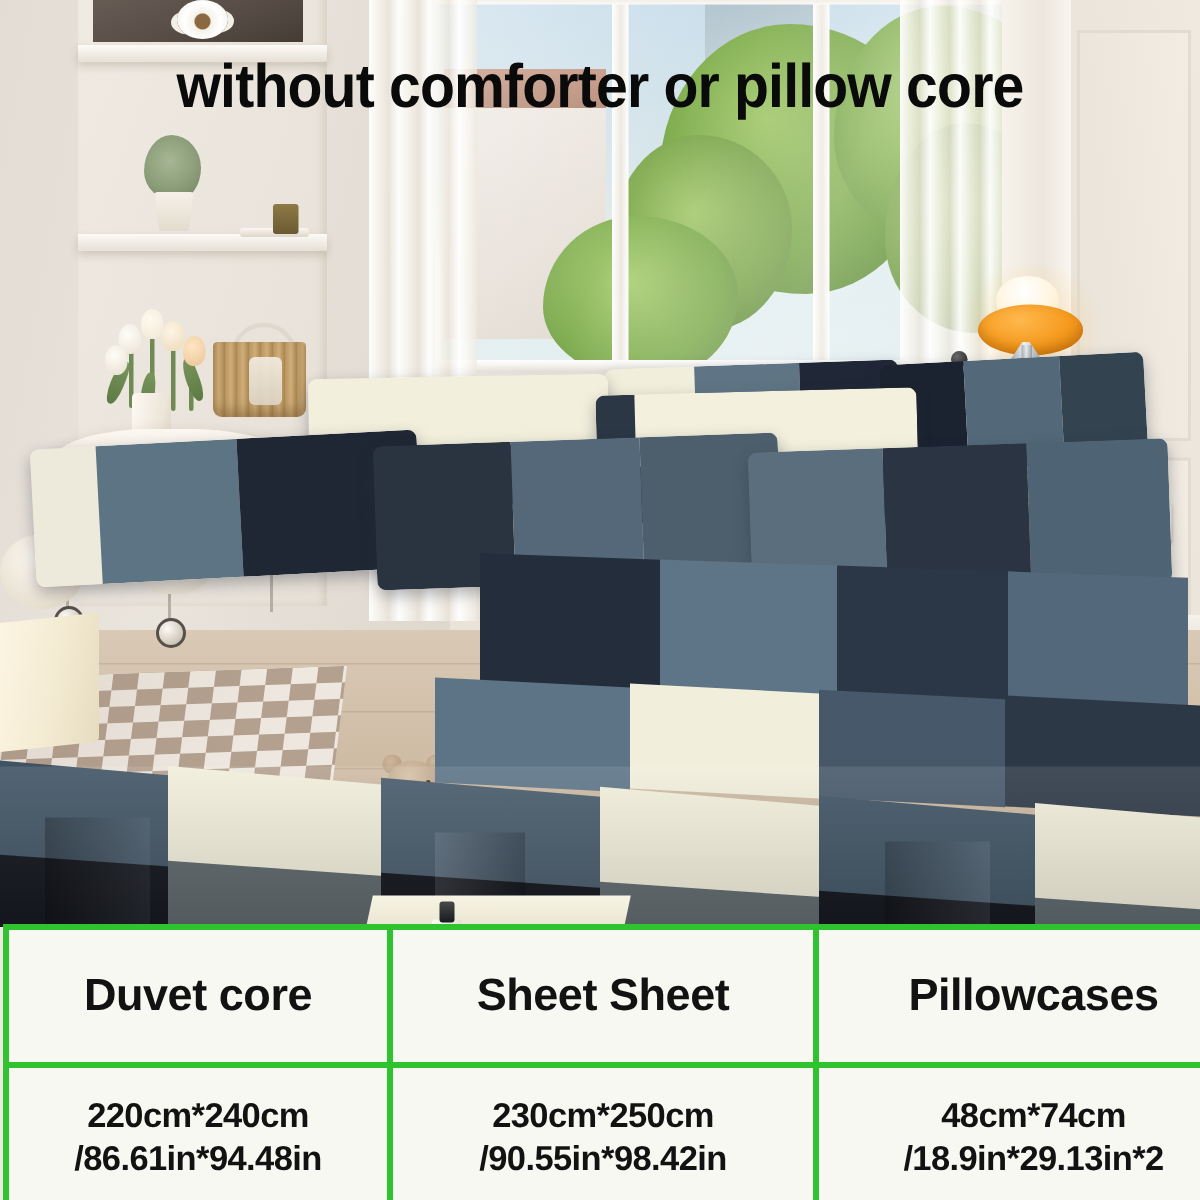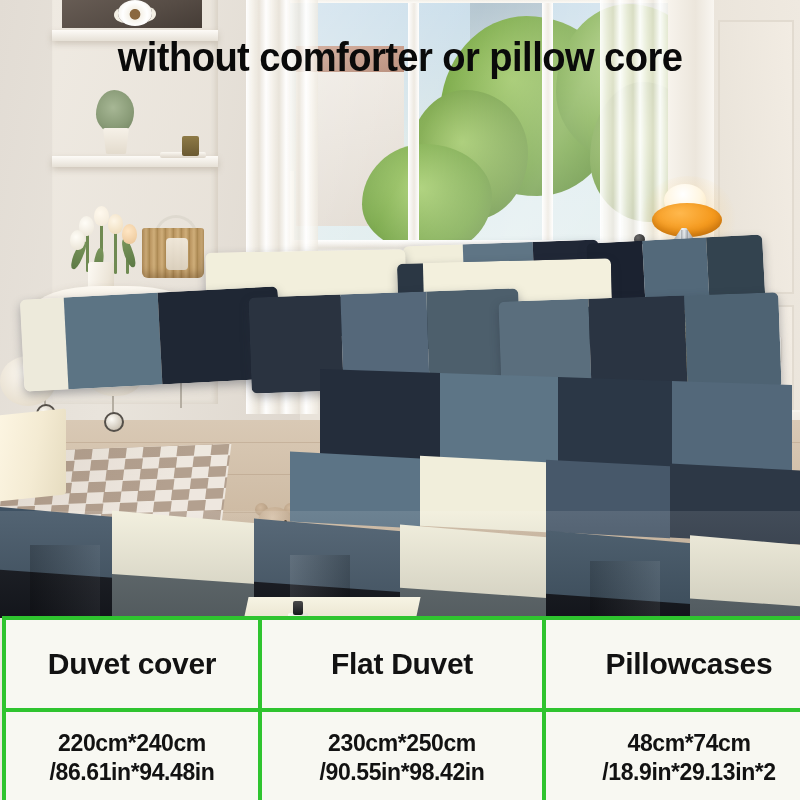--- a/index.html
+++ b/index.html
@@ -758,22 +758,22 @@
 
     </div>
 
   </div>
 
   <div class="headline">without comforter or pillow core</div>
 
   <table class="size-table">
     <tbody>
         <tr class="head-row">
-      <td class="col1">Duvet cover</td>
-      <td class="col2">Flat Duvet</td>
+      <td class="col1">Duvet core</td>
+      <td class="col2">Sheet Sheet</td>
       <td class="col3">Pillowcases</td>
     </tr>
     <tr class="data-row">
       <td class="col1">
         <span class="dim-line">220cm*240cm</span>
         <span class="dim-line">/86.61in*94.48in</span>
       </td>
       <td class="col2">
         <span class="dim-line">230cm*250cm</span>
         <span class="dim-line">/90.55in*98.42in</span>

